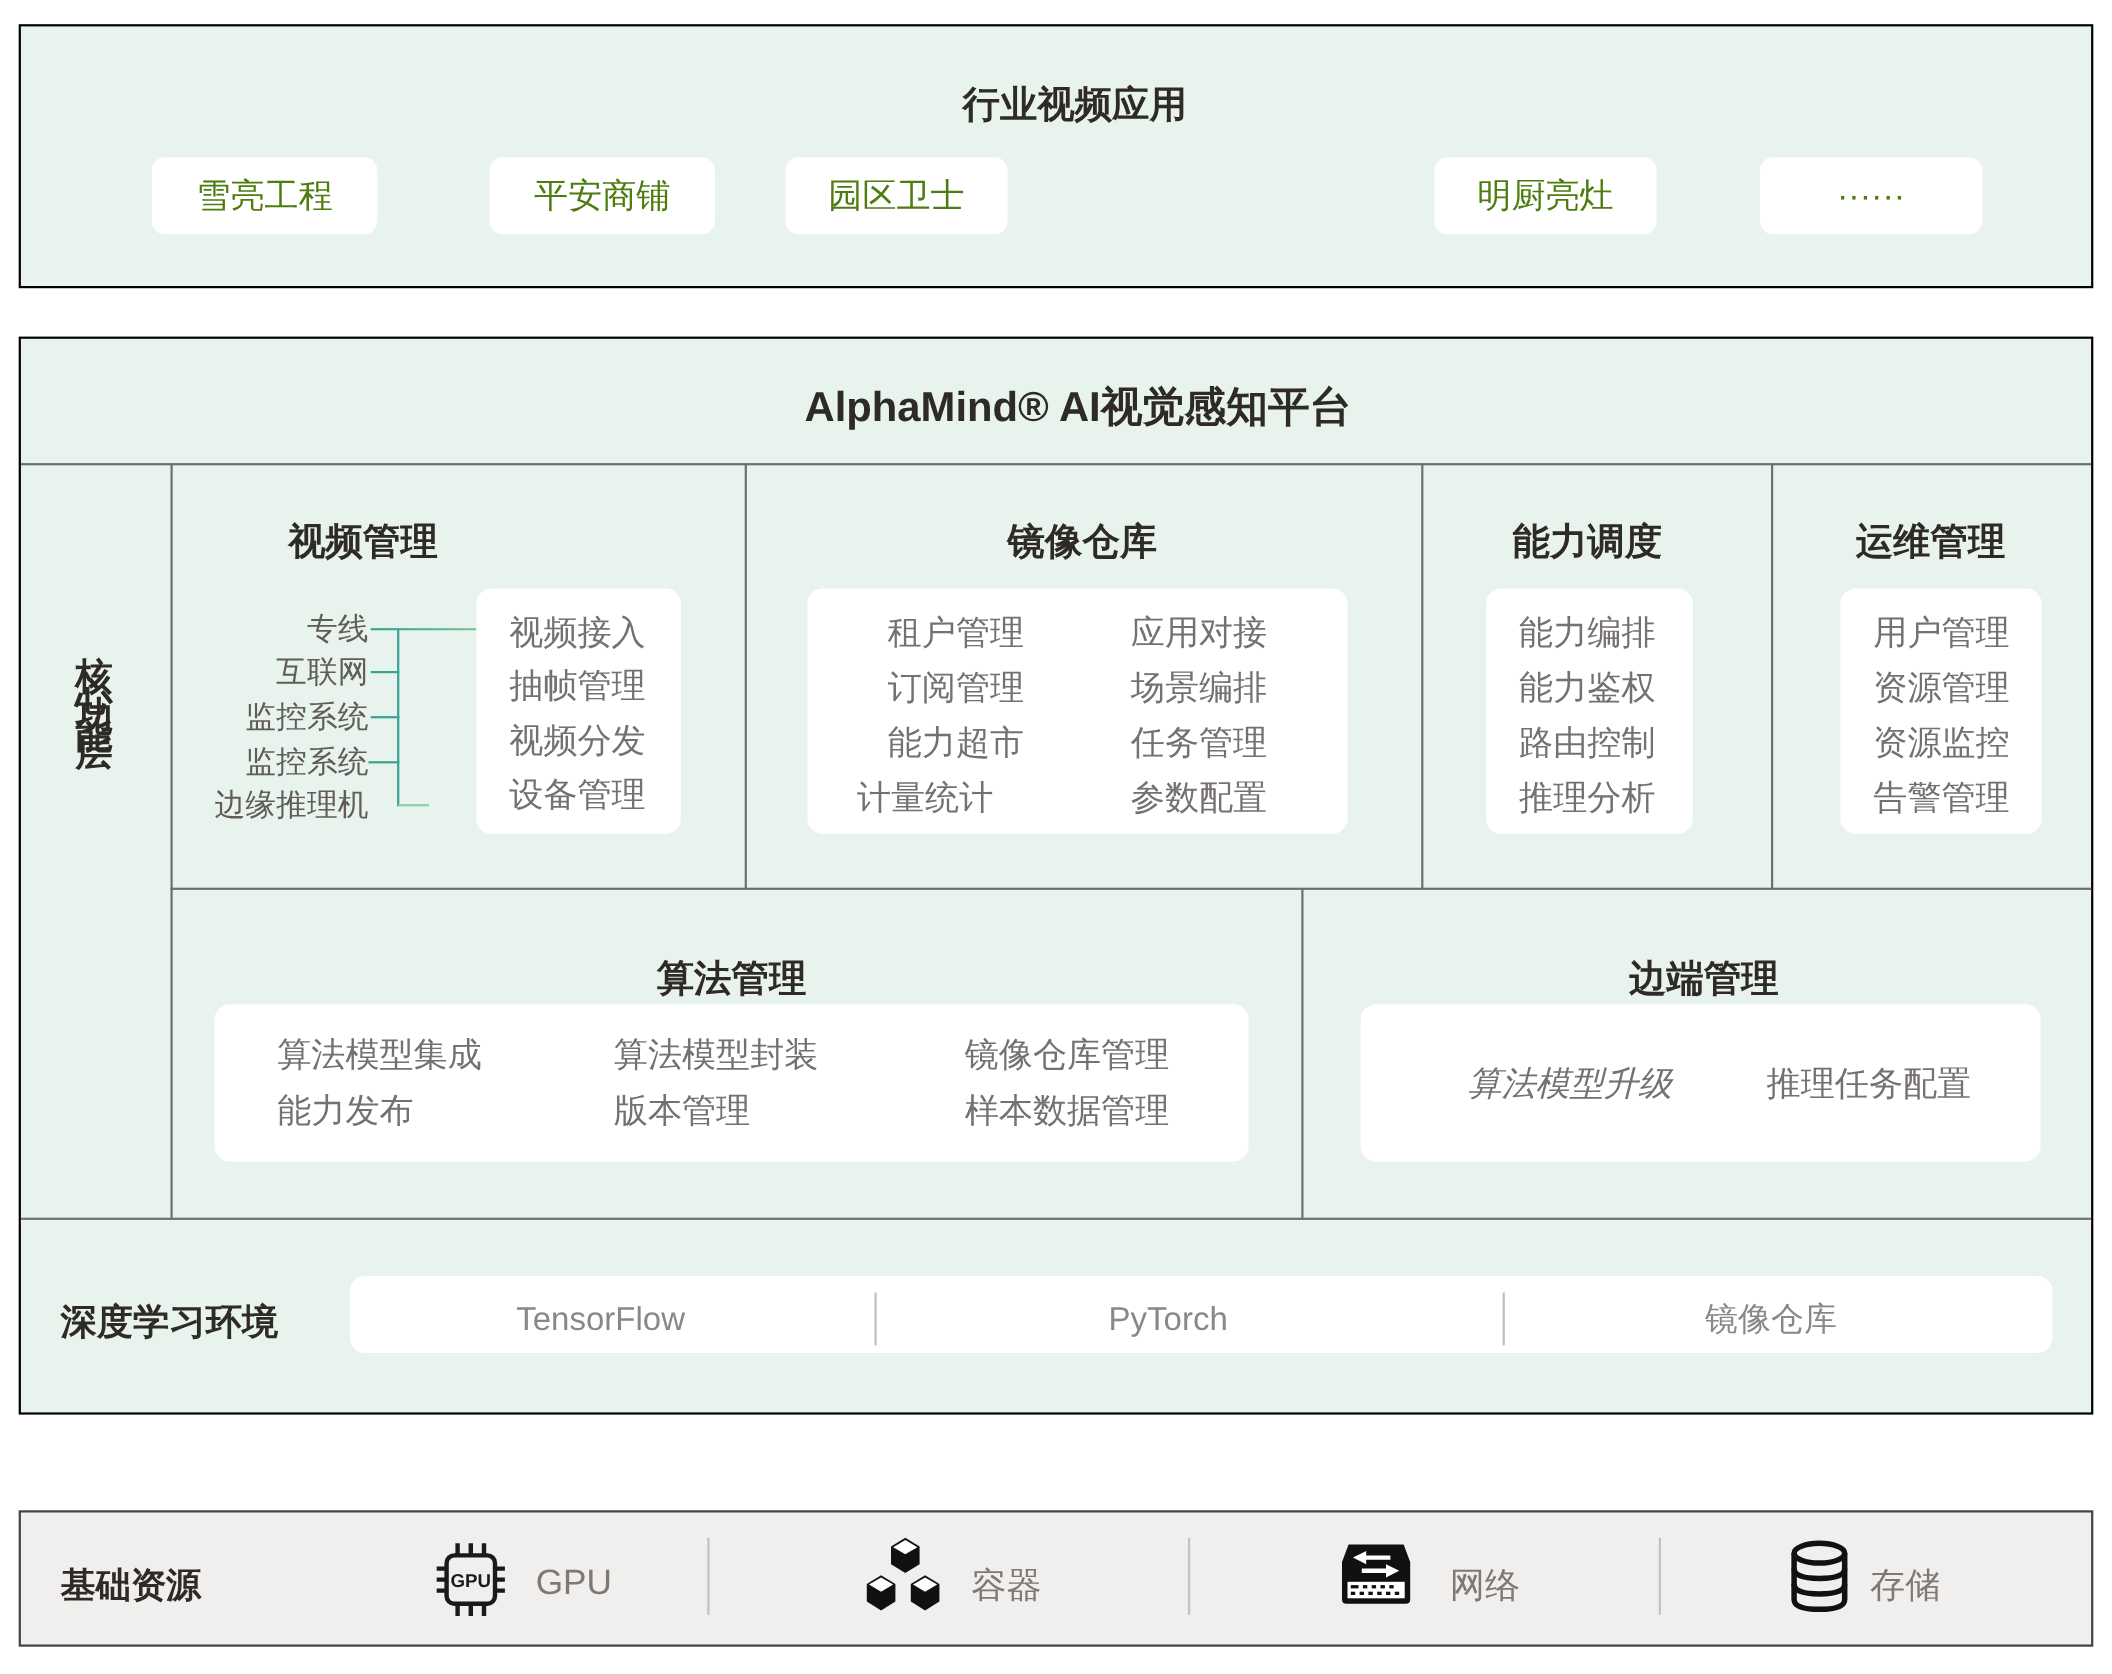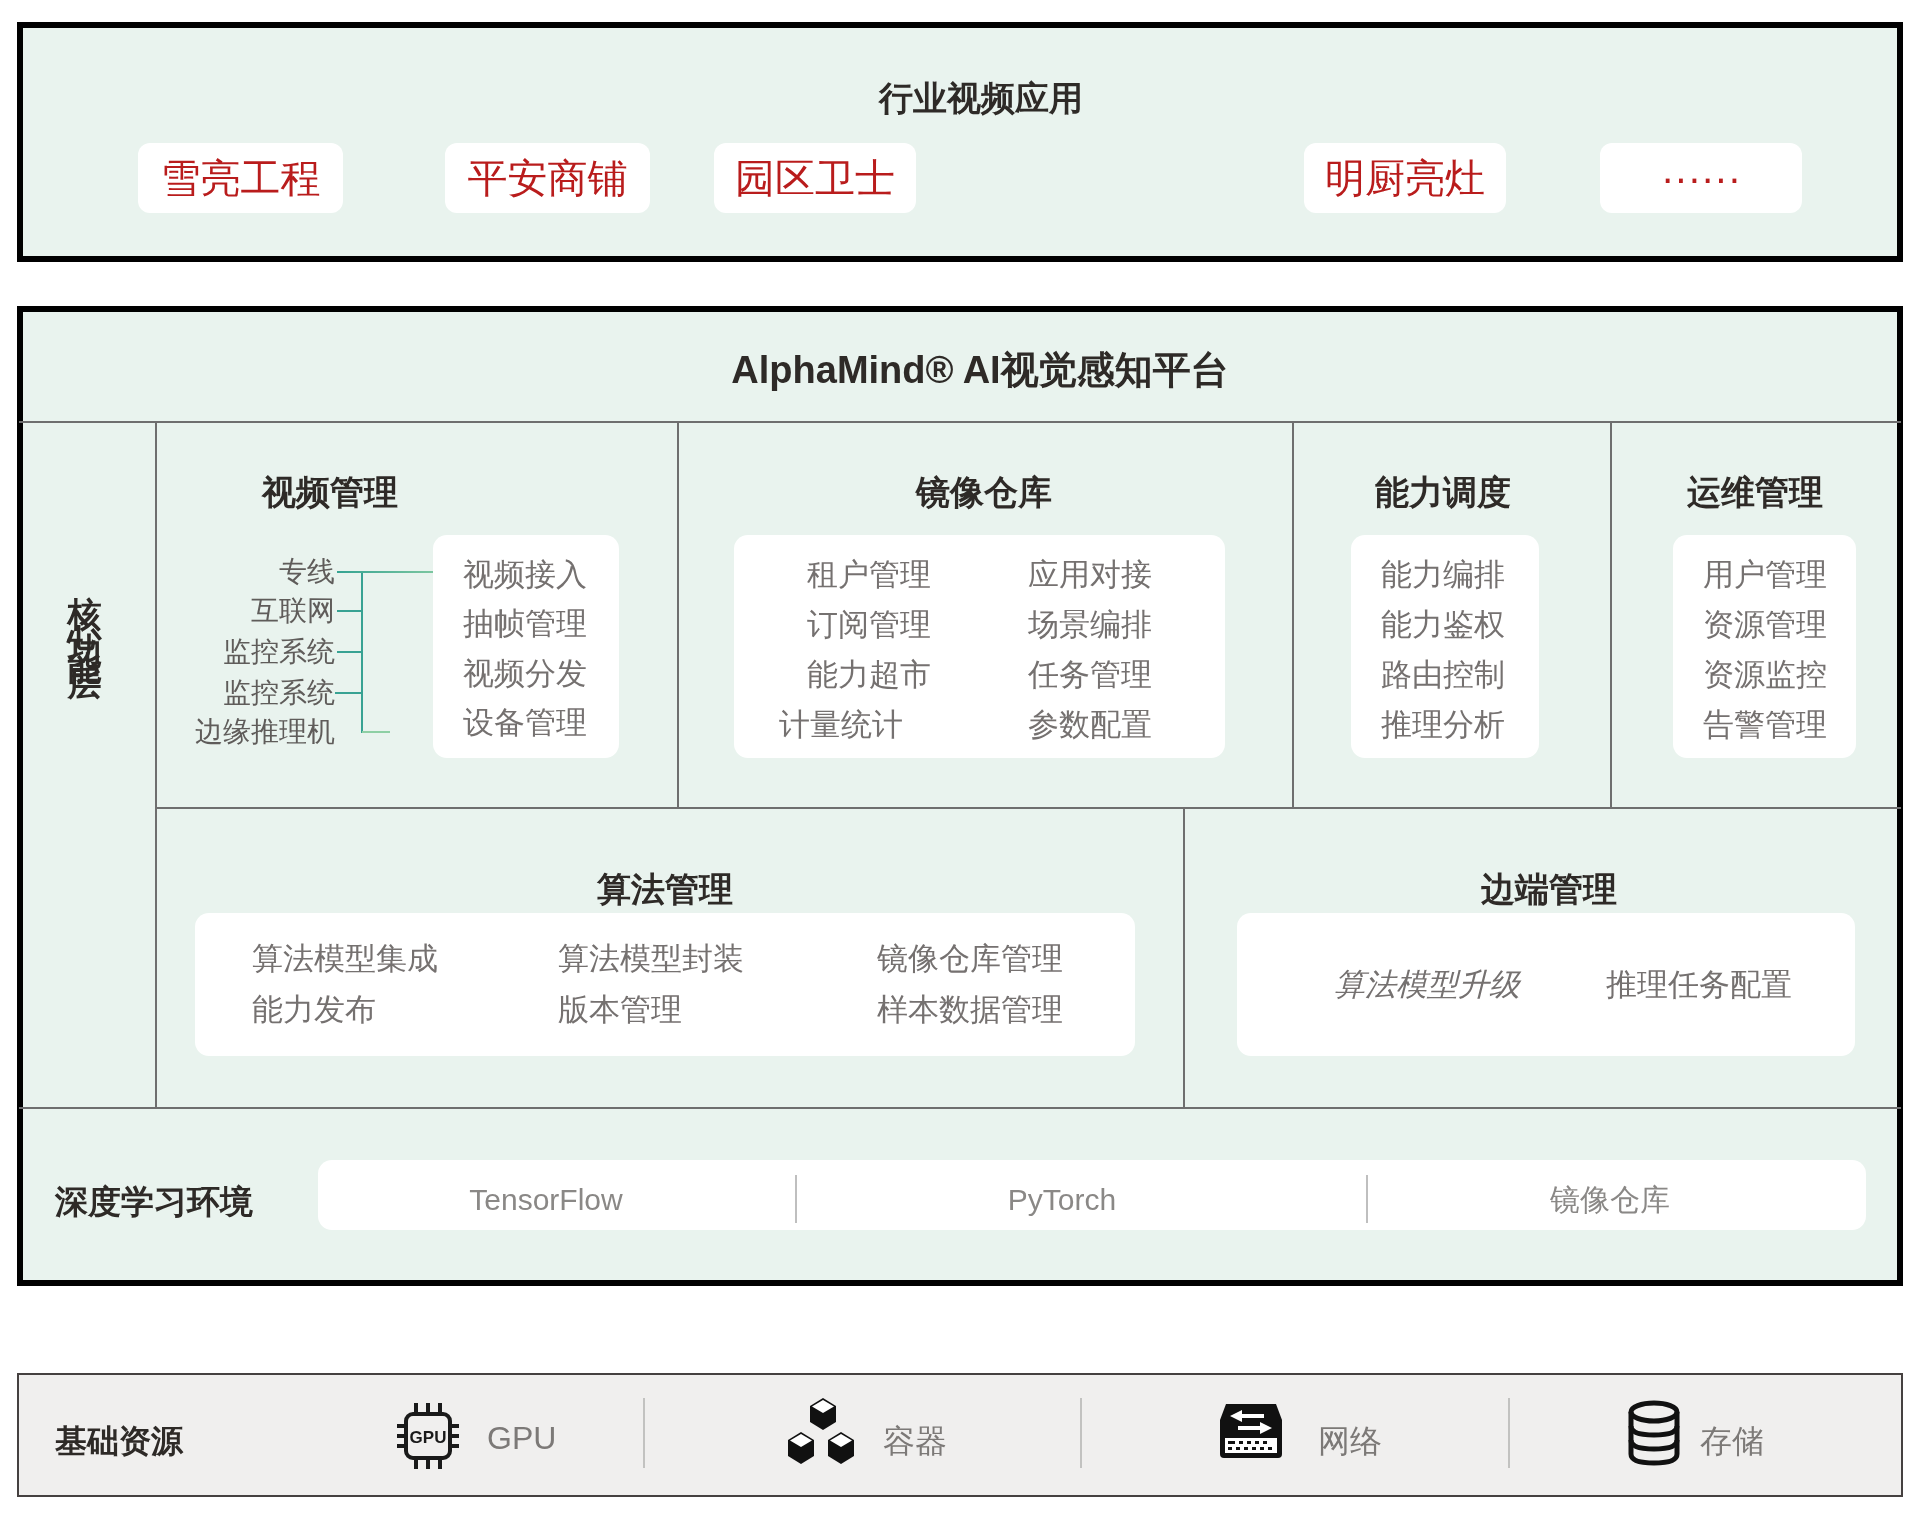--- a/index.html
+++ b/index.html
@@ -1,23 +1,23 @@
 <!DOCTYPE html>
 <html><head>
 <meta charset="utf-8">
 <style>
   html,body{margin:0;padding:0;background:#ffffff;}
   #page{position:relative;width:1920px;height:1522px;background:#ffffff;
         font-family:"Liberation Sans","DejaVu Sans",sans-serif;overflow:hidden;}
-  .panel{position:absolute;background:#e9f3ee;border:6px solid #000000;box-sizing:border-box;}
+  .panel{position:absolute;background:#e9f3ee;border:2px solid #000000;box-sizing:border-box;}
   .panel-gray{position:absolute;background:#f0efee;border:2px solid #454140;box-sizing:border-box;}
   .whitebox{position:absolute;background:#ffffff;border-radius:14px;}
   .chip{position:absolute;top:143px;height:70px;background:#ffffff;border-radius:12px;
         display:flex;align-items:center;justify-content:center;
-        font-size:40px;font-weight:500;color:#b91c1c;white-space:nowrap;}
+        font-size:31px;font-weight:500;color:#4d7c0f;white-space:nowrap;}
   .big-title{position:absolute;transform:translateX(-50%);font-size:34px;font-weight:bold;
              color:#2e2a27;white-space:nowrap;}
   .sec-title{position:absolute;transform:translateX(-50%);font-size:34px;font-weight:bold;
              color:#2e2a27;white-space:nowrap;}
   .item{position:absolute;font-size:31px;color:#757170;white-space:nowrap;line-height:36px;}
   .item-c{position:absolute;transform:translateX(-50%);font-size:30px;color:#8a8886;
           white-space:nowrap;line-height:36px;}
   .src-label{position:absolute;left:155px;width:180px;text-align:right;font-size:28px;
              color:#5f5c5a;white-space:nowrap;line-height:34px;}
   .hl{position:absolute;height:2px;background:#6e6e6e;}

